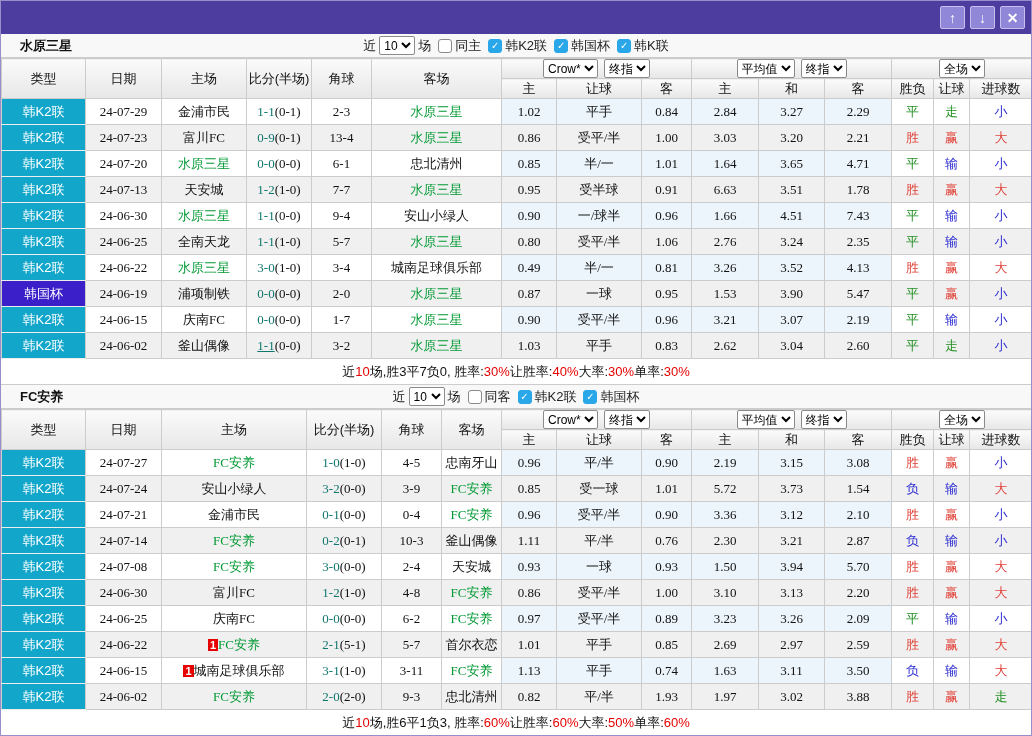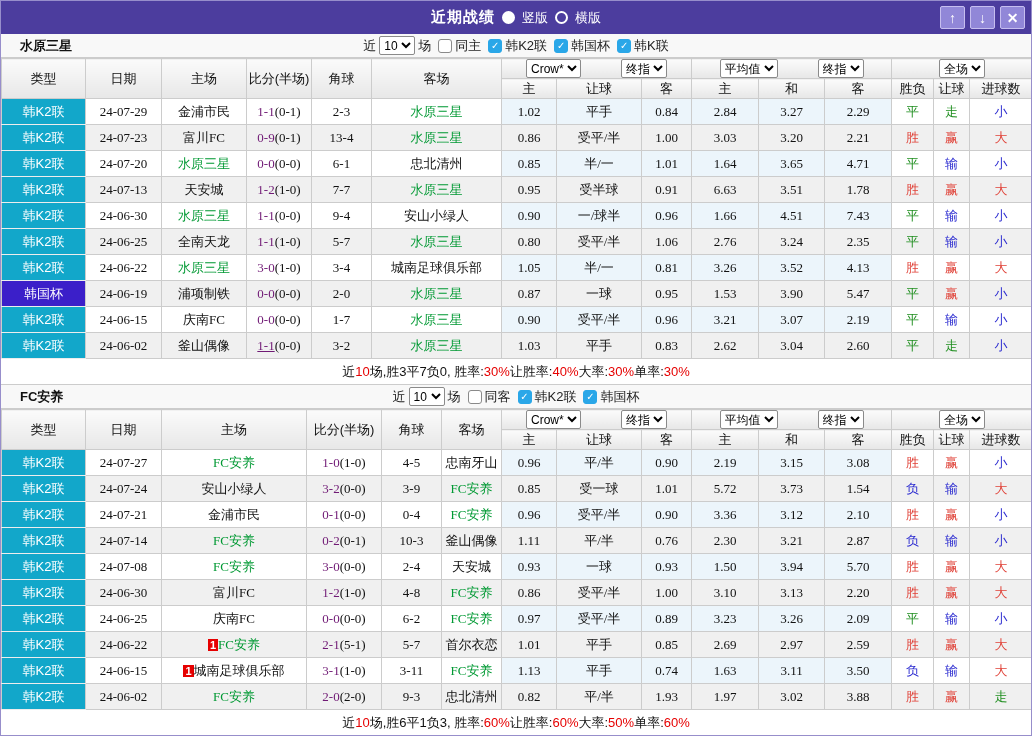--- a/index.html
+++ b/index.html
@@ -17,51 +17,44 @@
   
   .secbar{height:24px;background:#f8f8f8;border-bottom:1px solid #ccc;display:flex;align-items:center;font-size:13px;position:relative;}
   .team{position:absolute;left:19px;font-weight:bold;color:#111;}
   .filters{flex:1;display:flex;justify-content:center;align-items:center;gap:3px;color:#222;}
   select{font-size:12px;border:1px solid #8a8a8a;background:#fff;height:19px;border-radius:2px;}
   .cb{width:14px;height:14px;border:1px solid #8a8a8a;background:#fff;display:inline-flex;align-items:center;justify-content:center;border-radius:3px;font-size:10px;color:#fff;cursor:pointer;margin-left:4px;}
   .cb.on{background:#2aa7e8;border-color:#2aa7e8;}
   
   table{border-collapse:collapse;width:1032px;table-layout:fixed;font-size:13px;color:#111;}
   th{background:linear-gradient(#fbfbfb,#e7e7e7);border:1px solid #ccc;font-weight:normal;height:20px;text-align:center;overflow:hidden;white-space:nowrap;}
-  th.grp select{margin:0 20px;}
+  th.grp select{margin:0 3px;}
   td{border:1px solid #ccc;text-align:center;height:26px;overflow:hidden;white-space:nowrap;font-family:"Liberation Serif","DejaVu Serif",serif;}
   td.tint{background:#ecf5fb;}
   tr.alt td{background:#f0f0f0;}
   td.type{background:#12a7ca;color:#fff;border-bottom-color:#ededed;font-family:"Liberation Sans",sans-serif;}
   tr.alt td.type{background:#12a7ca;}
   td.type.cup{background:#3b1fc9;}
   tr.alt td.type.cup{background:#3b1fc9;}
   .c-r{color:#e04238;}
   .c-g{color:#1f8e1f;}
   .c-b{color:#2b2bd0;}
-  .score{color:#701a75;}
+  .score{color:#0f766e;}
   .score.u{text-decoration:underline;}
   .half{color:#111;}
   .badge{background:#e60000;color:#fff;font-size:11px;padding:0 2px;font-weight:bold;font-family:"Liberation Sans",sans-serif;}
   .green{color:#009933;}
   .summary{height:26px;border-bottom:1px solid #ccc;display:flex;align-items:center;justify-content:center;font-size:13px;color:#111;background:#fff;}
   .sumr{color:#e60000;}
 </style>
 </head>
 <body>
 
 <div class="panel">
   <div class="titlebar">
-    <div class="title-center">
-      <span class="title">近期战绩</span>
-      <span class="radio sel"></span>
-      <span class="radio-label">竖版</span>
-      <span class="radio"></span>
-      <span class="radio-label">横版</span>
-    </div>
     <div class="tb-buttons">
       <div class="tb-btn">
           <span>↑</span>
         </div>
       <div class="tb-btn">
           <span>↓</span>
         </div>
       <div class="tb-btn">
           <span>✕</span>
         </div>
@@ -229,21 +222,21 @@
             <td class="c-b">输</td>
             <td class="c-b">小</td>
           </tr>
           <tr>
             <td class="type">韩K2联</td>
             <td>24-06-22</td>
             <td><span class="green">水原三星</span></td>
             <td><span class="score">3-0</span><span class="half">(1-0)</span></td>
             <td>3-4</td>
             <td><span>城南足球俱乐部</span></td>
-            <td class="tint">1.05</td>
+            <td class="tint">0.49</td>
             <td class="tint">半/一</td>
             <td class="tint">0.81</td>
             <td class="tint">3.26</td>
             <td class="tint">3.52</td>
             <td class="tint">4.13</td>
             <td class="c-r">胜</td>
             <td class="c-r">赢</td>
             <td class="c-r">大</td>
           </tr>
           <tr class="alt">

